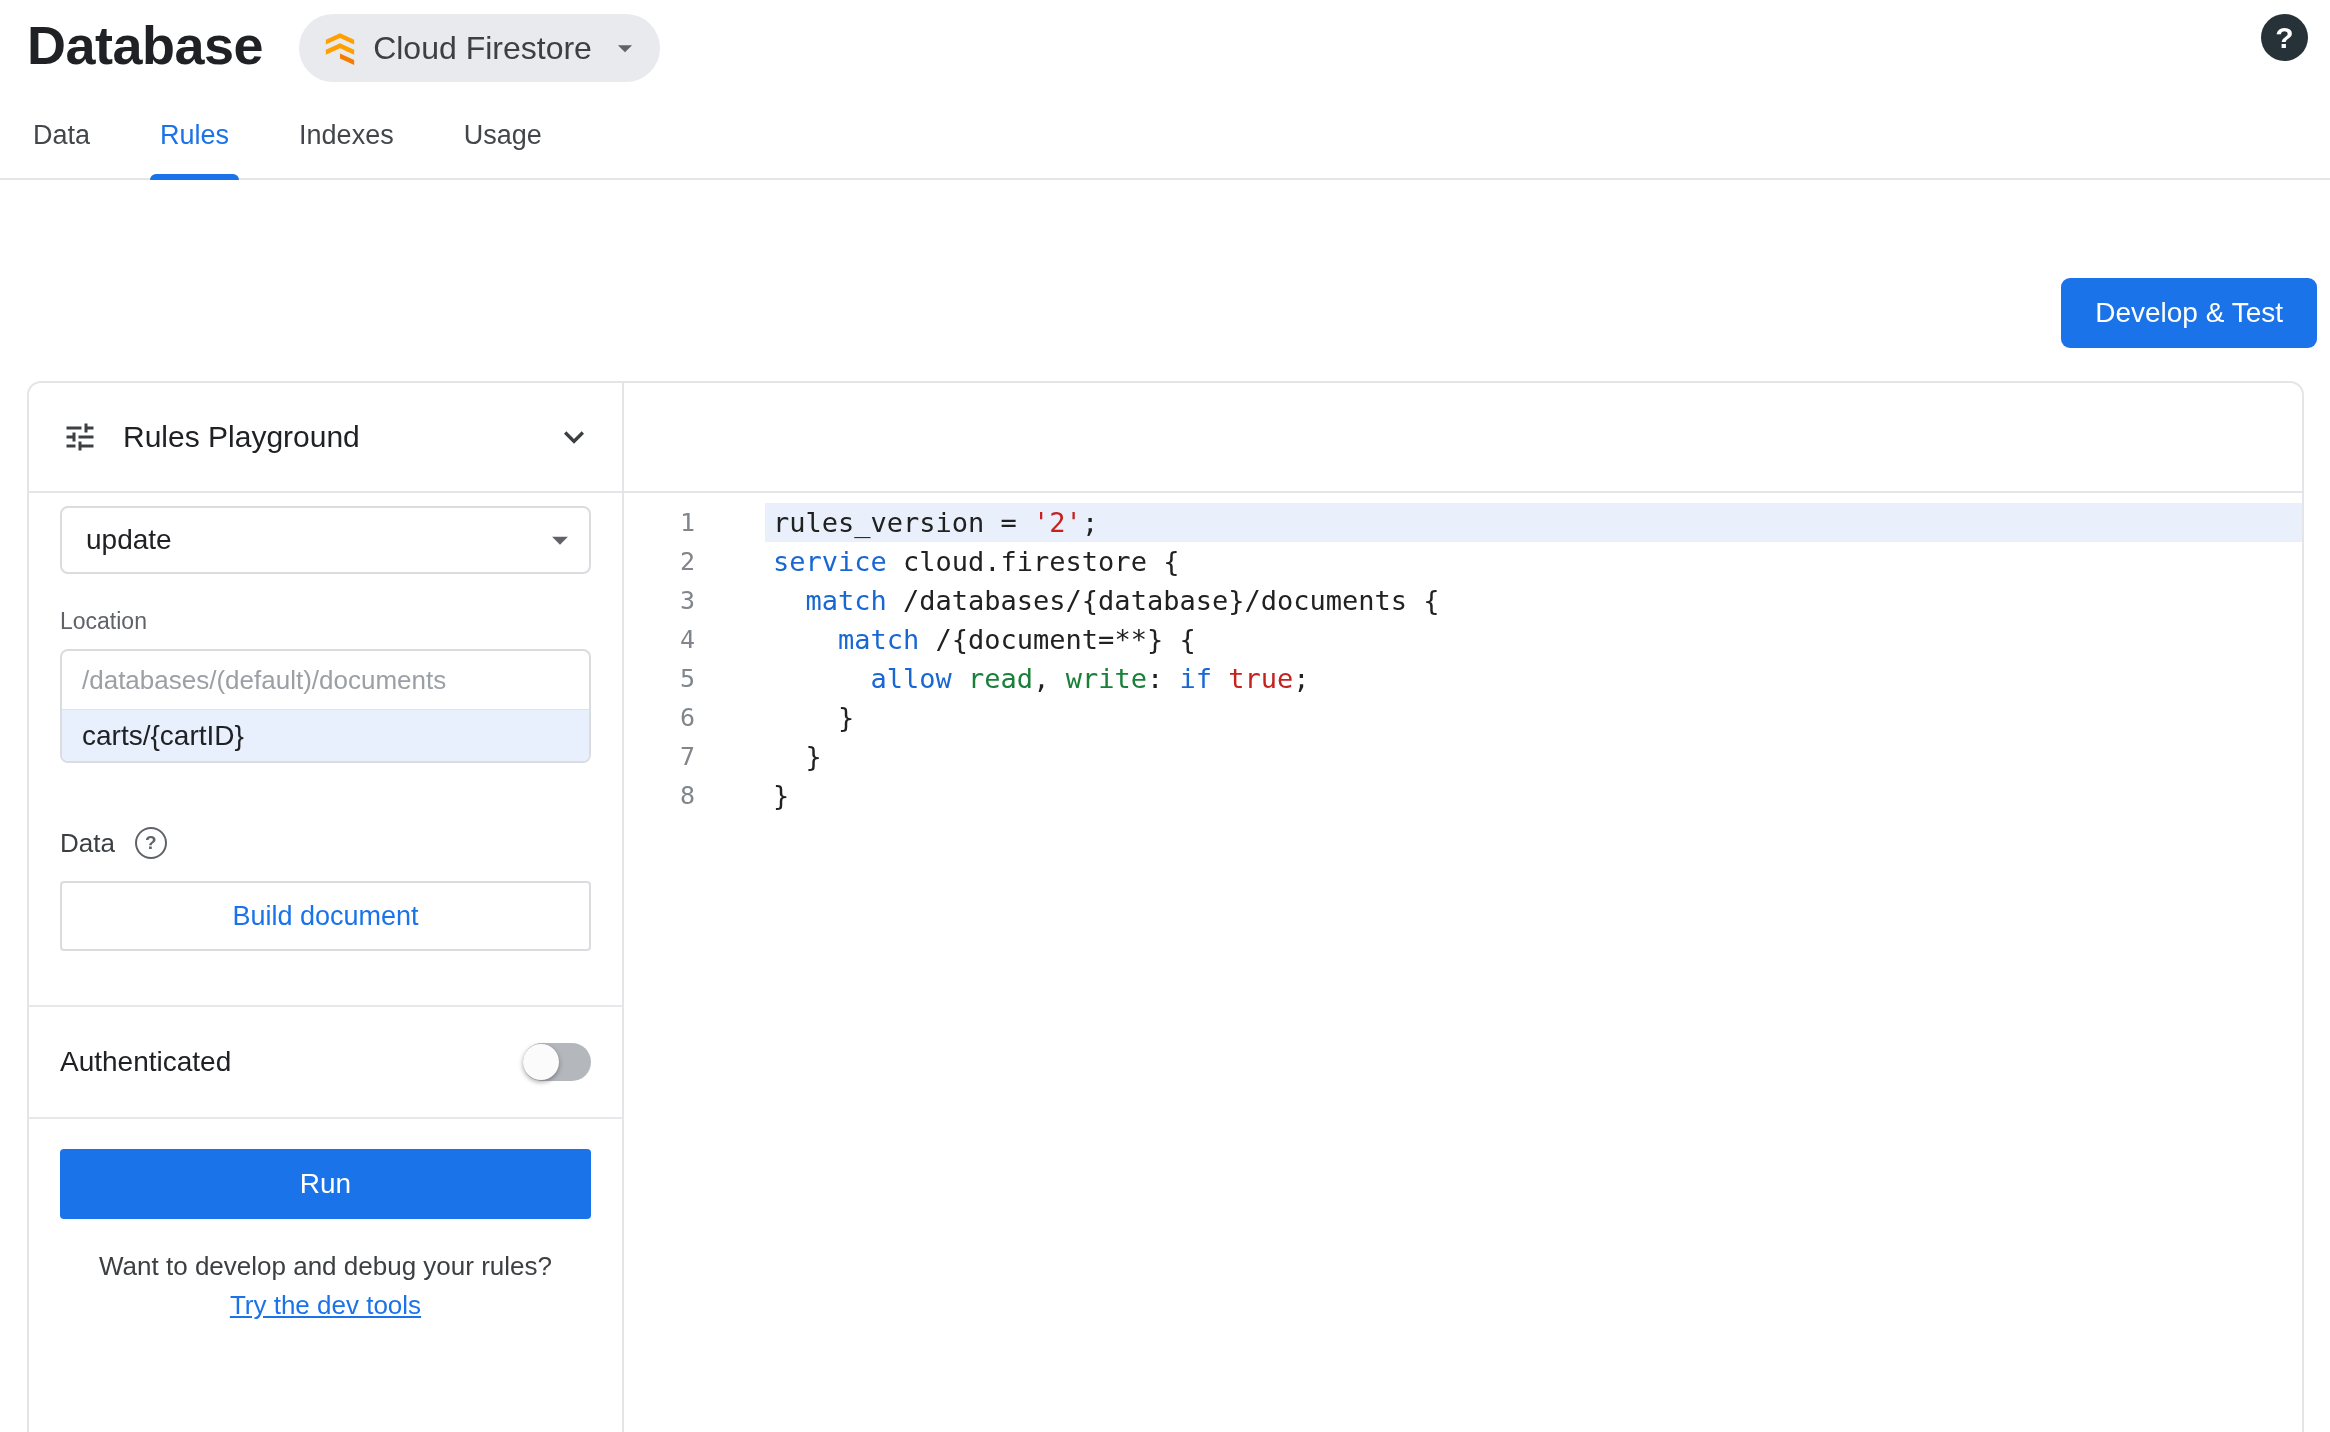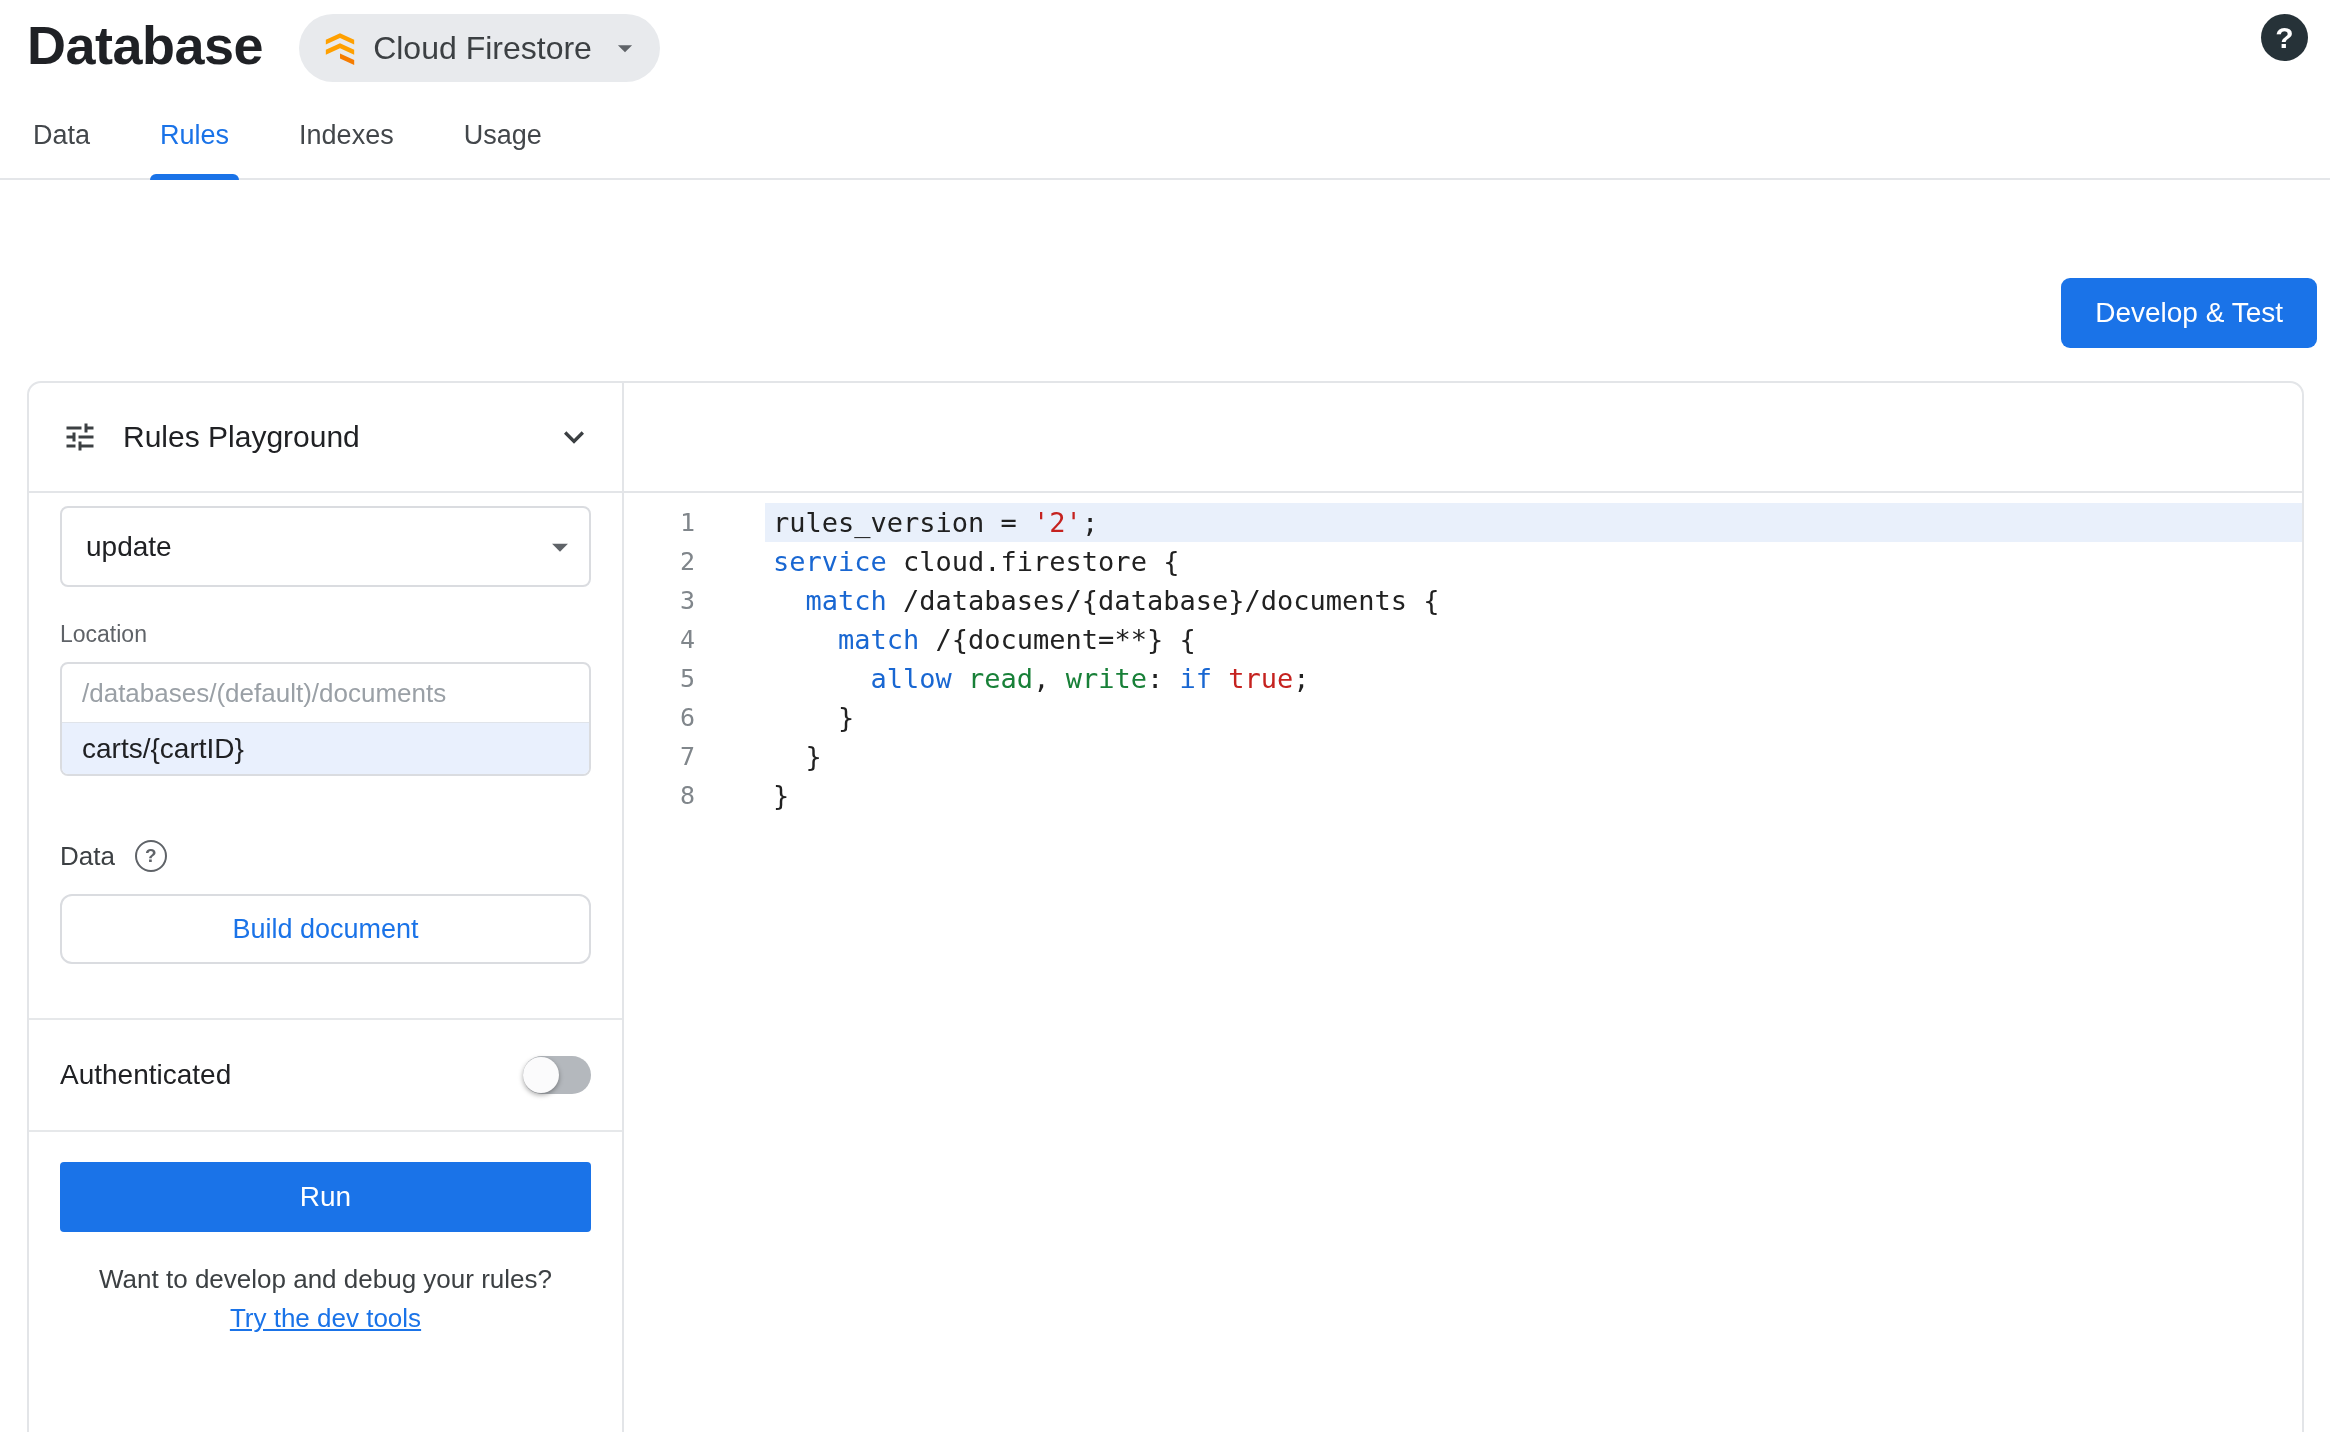--- a/index.html
+++ b/index.html
@@ -57,42 +57,42 @@
   .pg-header {
     height: 110px; flex: none; display: flex; align-items: center;
     padding: 0 28px 0 33px; border-bottom: 2px solid #e3e5e8; cursor: pointer;
   }
   .pg-title { font-size: 30px; margin-left: 25px; color: #202124; }
   .pg-header .chevron { margin-left: auto; }
 
   .pg-body { padding: 0 31px; }
   .field-label { font-size: 23px; color: #5f6368; margin-top: 34px; }
   .select-box {
-    margin-top: 13px; height: 81px; border: 2px solid #dadce0; border-radius: 8px;
+    margin-top: 13px; height: 68px; border: 2px solid #dadce0; border-radius: 8px;
     display: flex; align-items: center; justify-content: space-between;
     padding: 0 10px 0 24px; font-size: 28px; color: #202124; cursor: pointer;
     background: #fff;
   }
   .location-group { margin-top: 14px; border: 2px solid #dadce0; border-radius: 8px; overflow: hidden; background: #fff; }
   .location-placeholder-row { height: 58px; display: flex; align-items: center; padding: 0 20px; font-size: 26px; color: #9aa0a6; cursor: text; }
   .location-value-row {
     height: 52px; display: flex; align-items: center; padding: 0 20px;
     font-size: 28px; color: #202124; background: #e9f0fd; cursor: text;
     border-top: 1px solid #e0e4ea;
   }
   .data-row { margin-top: 64px; display: flex; align-items: center; gap: 20px; }
   .data-label { font-size: 26px; color: #3c4043; }
   .help-outline {
     width: 32px; height: 32px; border-radius: 50%; border: 2.5px solid #5f6368;
     color: #5f6368; font-size: 19px; font-weight: 700; display: flex;
     align-items: center; justify-content: center; cursor: pointer; background: #fff;
   }
   .build-btn {
     margin-top: 22px; width: 100%; height: 70px; border: 2px solid #dadce0;
-    border-radius: 12px; background: #ffffff; color: #1a73e8; font-size: 27px;
+    border-radius: 4px; background: #ffffff; color: #1a73e8; font-size: 27px;
     font-weight: 500; cursor: pointer; font-family: inherit;
   }
   .section-divider { border: none; border-top: 2px solid #e6e8ea; margin-top: 54px; }
   .auth-row { display: flex; align-items: center; justify-content: space-between; padding: 36px 31px; }
   .auth-label { font-size: 28px; color: #202124; }
   .toggle { position: relative; width: 68px; height: 38px; border-radius: 19px; background: #b4b8bd; cursor: pointer; flex: none; }
   .toggle-knob {
     position: absolute; left: 0; top: 1px; width: 36px; height: 36px;
     border-radius: 50%; background: #fbfbfc; box-shadow: 0 2px 5px rgba(0,0,0,.35);
     transition: left .15s;

